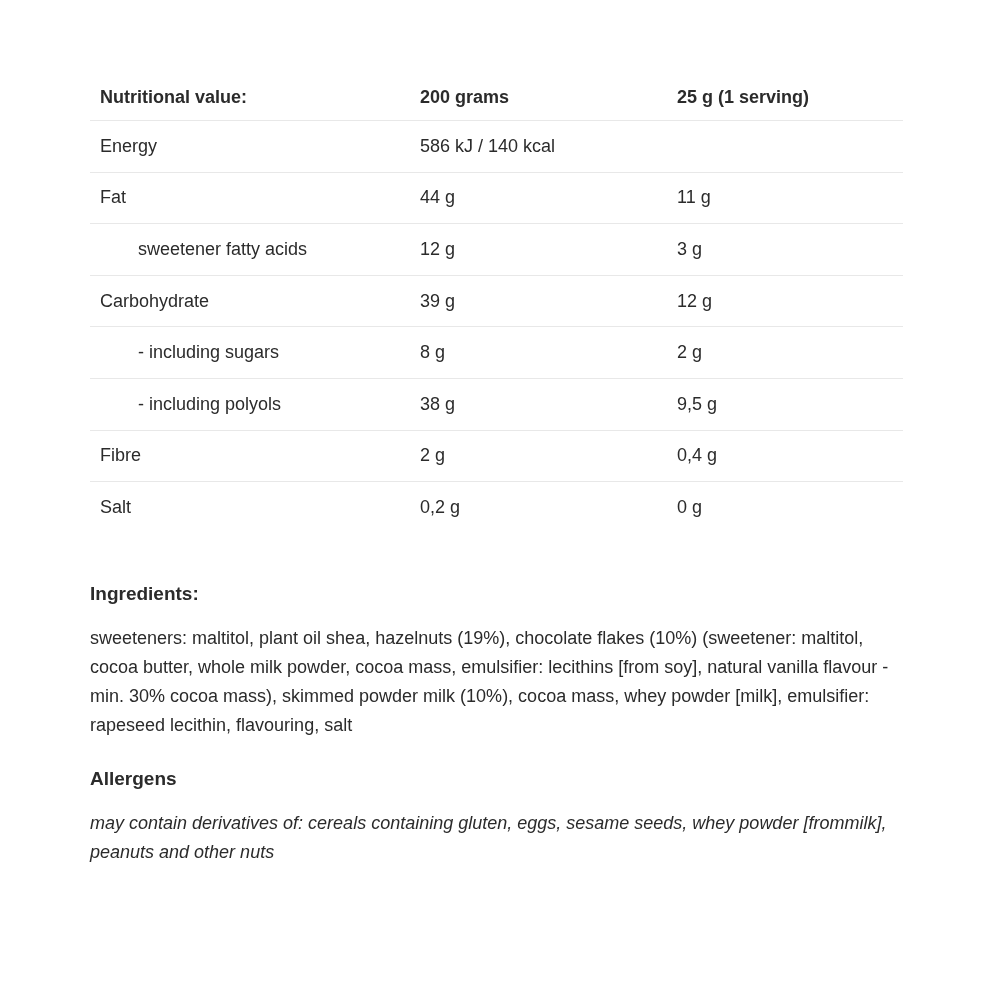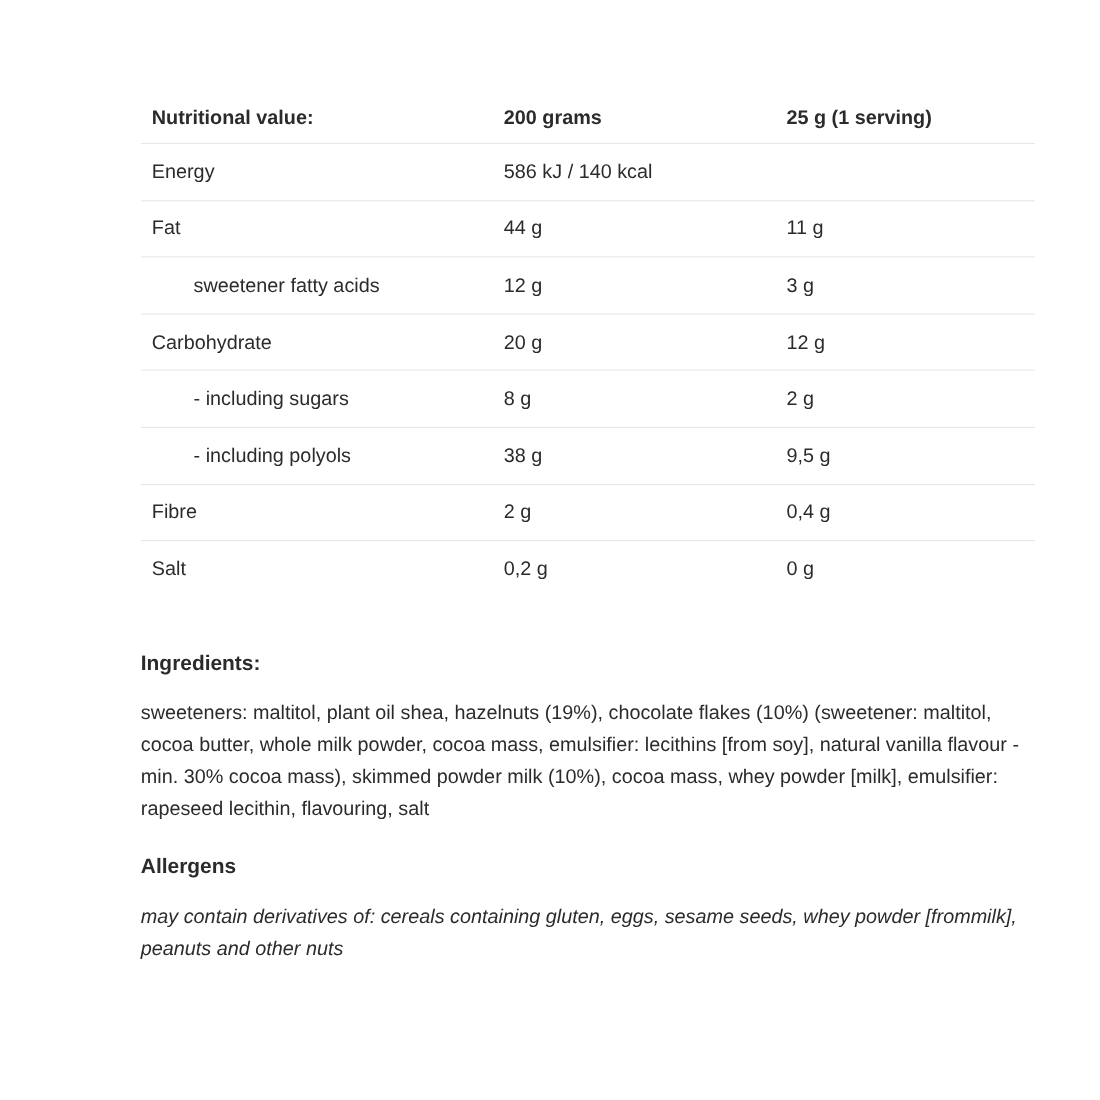--- a/index.html
+++ b/index.html
@@ -12,23 +12,22 @@
   .page {
     position: relative;
     width: 1000px;
     height: 1000px;
     background: #ffffff;
     overflow: hidden;
   }
   .content {
     position: absolute;
     left: 90px;
-    top: 85px;
+    top: 75px;
     width: 813px;
-    margin-left: 38px;
   }
   
   .ntable { width: 100%; }
   .nrow {
     display: flex;
     align-items: center;
     height: 51.6px;
     border-bottom: 1px solid #e8e8e8;
     box-sizing: border-box;
     font-size: 18px;
@@ -85,21 +84,21 @@
       </div>
 
       <div class="nrow">
         <div class="c1 indent">sweetener fatty acids</div>
         <div class="c2">12 g</div>
         <div class="c3">3 g</div>
       </div>
 
       <div class="nrow">
         <div class="c1">Carbohydrate</div>
-        <div class="c2">20 g</div>
+        <div class="c2">39 g</div>
         <div class="c3">12 g</div>
       </div>
 
       <div class="nrow">
         <div class="c1 indent">- including sugars</div>
         <div class="c2">8 g</div>
         <div class="c3">2 g</div>
       </div>
 
       <div class="nrow">

